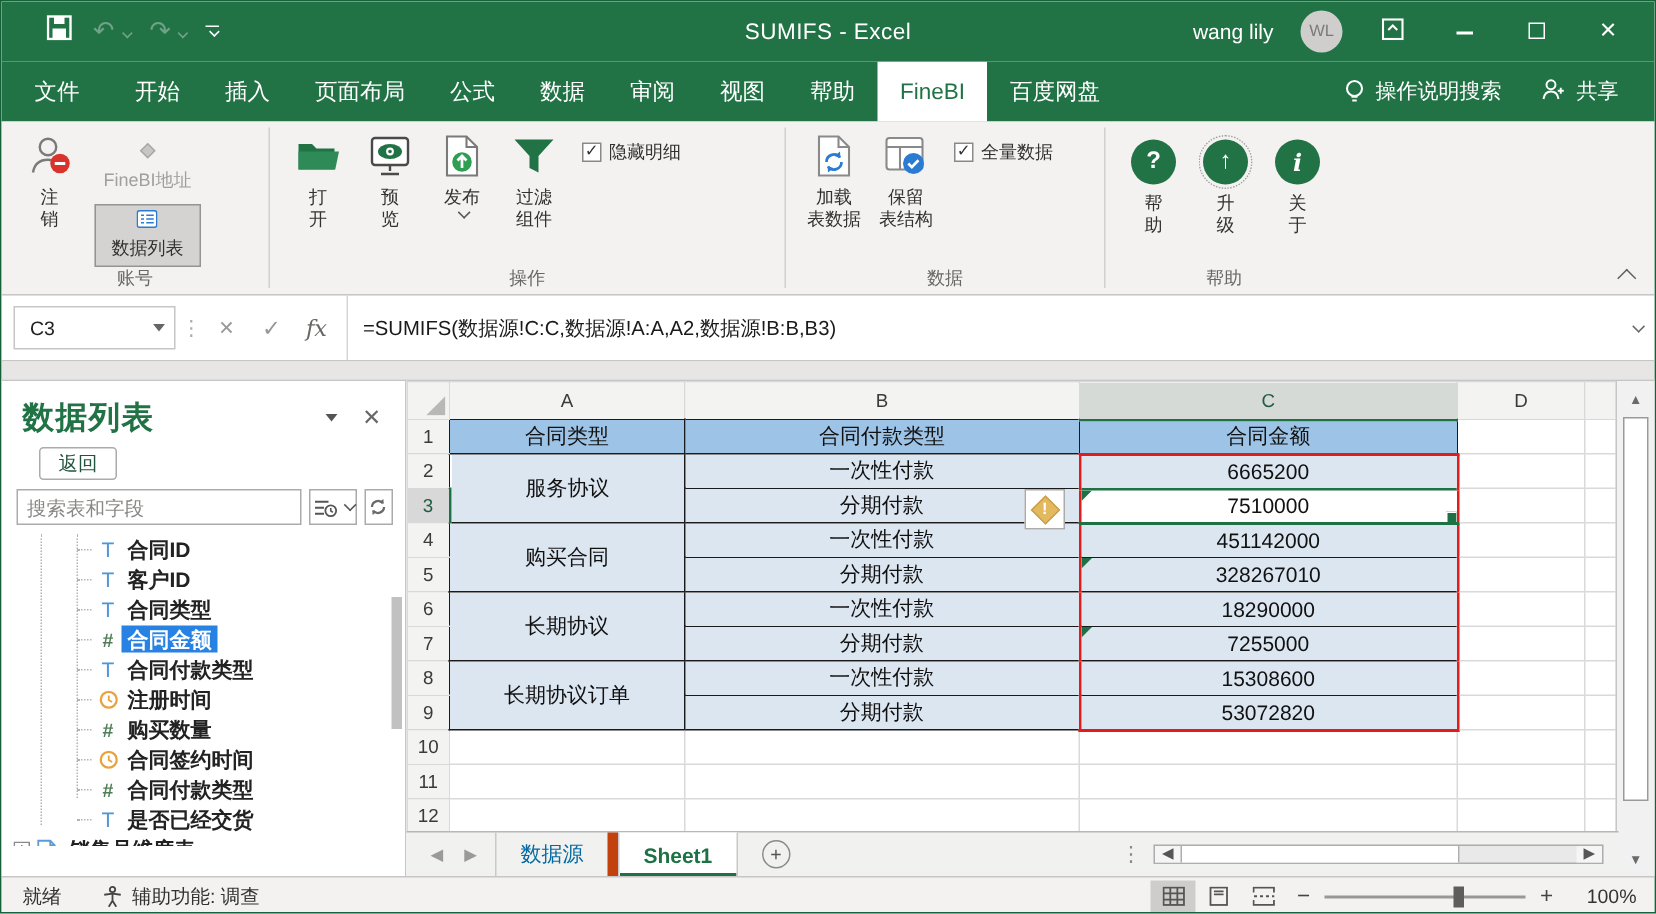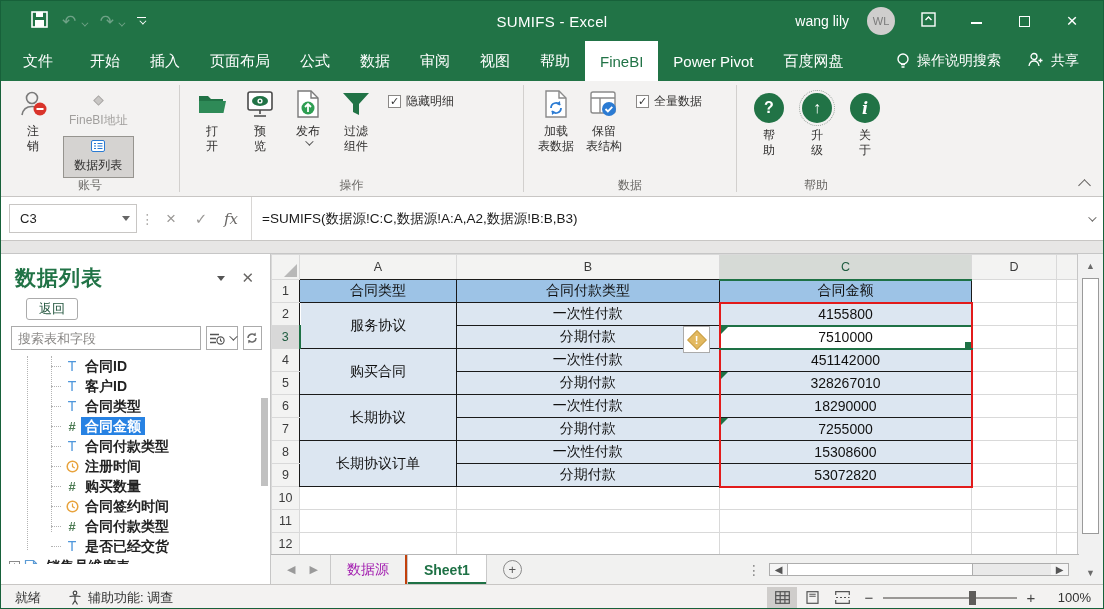--- a/index.html
+++ b/index.html
@@ -46,21 +46,21 @@
   .smallbtn.disabled { color:#a19f9d; }
   .smallbtn.pressed { background:#d5d3d1; border:1px solid #96948f; }
   .checkline { display:flex; align-items:center; gap:5px; font-size:12px; color:#323130; margin:6px 4px 0 8px; white-space:nowrap; }
   .cbox { width:13px; height:13px; background:#fff; border:1px solid #8a8886; display:flex; align-items:center; justify-content:center; font-size:11px; color:#333; line-height:1; }
   .circlebtn { width:30px; height:30px; border-radius:50%; background:#217346; color:#fff; display:flex; align-items:center; justify-content:center; font-size:16px; font-weight:bold; }
   .upgrade-ring { border:1.5px dotted #9aa39d; border-radius:50%; padding:2px; }
   .ribbon-collapse { position:absolute; right:14px; bottom:6px; width:9px; height:9px; border-top:1.6px solid #605e5c; border-left:1.6px solid #605e5c; transform:rotate(45deg); }
 
   
   .formulabar { height:44px; background:#fff; border-bottom:1px solid #c8c6c4; display:flex; align-items:stretch; }
-  .namebox { width:128px; margin:7px 0 7px 8px; border:1px solid #c8c6c4; background:#fff; display:flex; align-items:center; }
+  .namebox { width:108px; margin:7px 0 7px 8px; border:1px solid #c8c6c4; background:#fff; display:flex; align-items:center; }
   .namebox .nbtext { flex:1; padding-left:10px; font-size:13px; color:#222; }
   .nb-arrow { width:20px; align-self:stretch; display:flex; align-items:center; justify-content:center; }
   .tri-down { width:0; height:0; border-left:4px solid transparent; border-right:4px solid transparent; border-top:5px solid #666; }
   .fb-dots { width:20px; display:flex; align-items:center; justify-content:center; color:#b0aeac; font-size:14px; letter-spacing:-1px; }
   .fb-btns { display:flex; align-items:center; gap:2px; padding-right:6px; border-right:1px solid #d8d6d4; }
   .fb-btn { width:28px; text-align:center; color:#9a9896; font-size:15px; }
   .fb-fx { font-family:"DejaVu Serif",serif; font-style:italic; color:#69676５; color:#696765; font-size:15px; }
   .fb-input { flex:1; display:flex; align-items:center; padding-left:10px; font-size:13.5px; color:#1a1a1a; overflow:hidden; white-space:nowrap; }
   .fb-expand { width:24px; display:flex; align-items:center; justify-content:center; color:#696765; }
 
@@ -123,21 +123,21 @@
 
   
   .vscroll { position:absolute; right:0; top:0; bottom:0; width:26px; background:#f1f1f1; border-left:1px solid #c6c6c6; }
   .vs-btn { position:absolute; left:3px; right:3px; height:17px; display:flex; align-items:center; justify-content:center; color:#6a6a6a; font-size:9px; }
   .vs-up { top:3px; } .vs-down { bottom:3px; }
   .vs-thumb { position:absolute; left:4px; right:4px; top:24px; height:256px; background:#fff; border:1px solid #9a9a9a; }
 
   
   .sheettabs { position:absolute; left:0; bottom:0; width:808px; height:30px; background:#f1f1f0; border-top:1px solid #b7b7b7; display:flex; align-items:stretch; font-size:14px; }
   .snav { display:flex; align-items:center; gap:14px; padding:0 12px 0 16px; color:#9a9a9a; font-size:11px; }
-  .stab { display:flex; align-items:center; padding:0 16px; color:#a21caf; border-left:1px solid #c9c9c9; border-right:2px solid #c2410c; }
+  .stab { display:flex; align-items:center; padding:0 16px; color:#0369a1; border-left:1px solid #c9c9c9; border-right:7px solid #c2410c; }
   .stab.active { background:#fff; color:#1e7145; font-weight:bold; box-shadow:inset 0 -2px 0 #1e7145; border-right:1px solid #c9c9c9; }
   .addsheet { width:19px; height:19px; margin:5px 0 0 16px; border:1px solid #8a8a8a; border-radius:50%; color:#555; display:flex; align-items:center; justify-content:center; font-size:13px; line-height:1; }
   .tab-drag { display:flex; align-items:center; color:#8a8a8a; margin-left:auto; padding-right:4px; }
   .hscroll { display:flex; align-items:center; width:300px; margin:4px 6px 4px 0; border:1px solid #adadad; background:#e9e9e9; }
   .hs-arrow { width:17px; align-self:stretch; display:flex; align-items:center; justify-content:center; color:#555; font-size:10px; background:#f5f5f5; }
   .hs-thumb { width:186px; align-self:stretch; background:#fff; border-left:1px solid #adadad; border-right:1px solid #adadad; }
 
   
   .statusbar { height:26px; background:#f3f2f1; border-top:1px solid #c8c6c4; display:flex; align-items:center; font-size:13px; color:#333; }
   .sb-mode { padding-left:14px; }
@@ -191,21 +191,20 @@
     <span class="rtab file">文件</span>
     <span class="rtab">开始</span>
     <span class="rtab">插入</span>
     <span class="rtab">页面布局</span>
     <span class="rtab">公式</span>
     <span class="rtab">数据</span>
     <span class="rtab">审阅</span>
     <span class="rtab">视图</span>
     <span class="rtab">帮助</span>
     <span class="rtab active">FineBI</span>
-    <span class="rtab">Power Pivot</span>
     <span class="rtab">百度网盘</span>
     <div class="tabrow-right">
       <span class="tellme">
         <svg width="14" height="18" viewBox="0 0 14 18">
             <circle cx="7" cy="7" r="5" fill="none" stroke="#fff" stroke-width="1.4"></circle>
             <path d="M5 12.5h4M5.5 15h3" stroke="#fff" stroke-width="1.4"></path>
           </svg>
         <span>操作说明搜索</span>
       </span>
       <span class="share">
@@ -511,21 +510,21 @@
           <td class="dk blu">合同类型</td>
           <td class="dk blu">合同付款类型</td>
           <td class="dk blu">合同金额</td>
           <td></td>
               <td></td>
         </tr>
         <tr class="rrow">
           <th class="dkr">2</th>
           <td class="dk lblu" rowspan="2">服务协议</td>
           <td class="dk lblu">一次性付款</td>
-          <td class="dk lblu rc rct">4155800</td>
+          <td class="dk lblu rc rct">6665200</td>
           <td></td>
               <td></td>
         </tr>
         <tr class="rrow">
           <th class="rowh-sel">3</th>
           <td class="dk lblu">分期付款</td>
           <td class="dk rc activecell tri">7510000</td>
           <td></td>
               <td></td>
         </tr>

